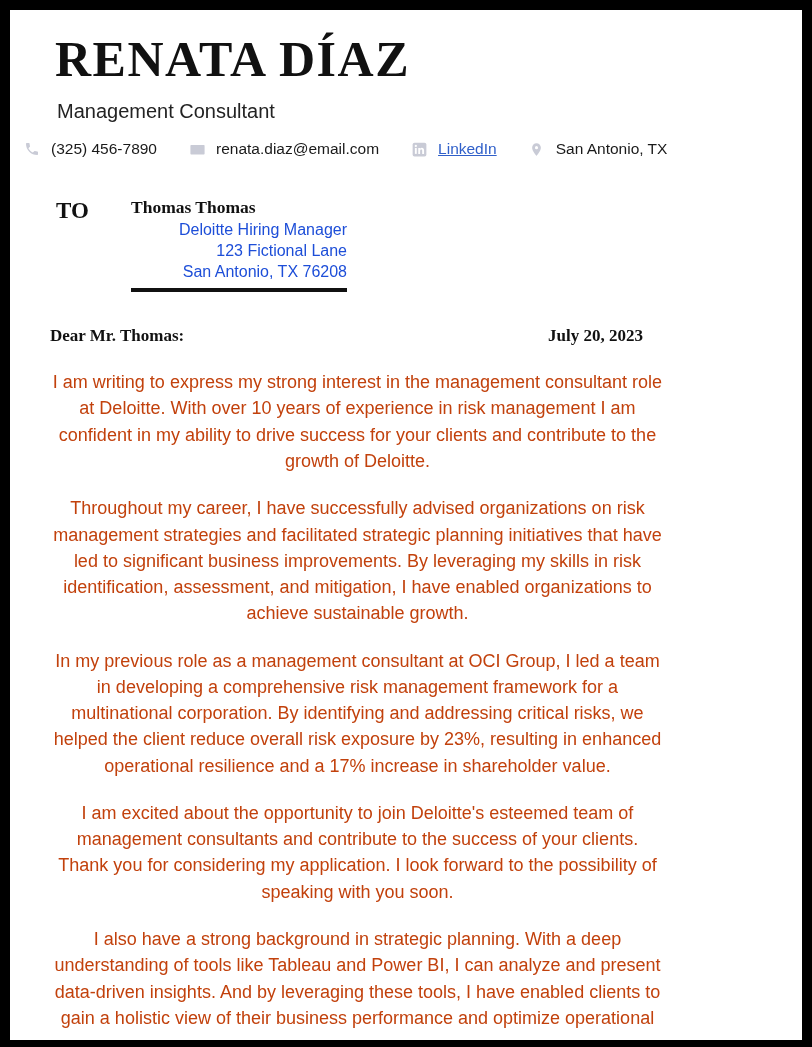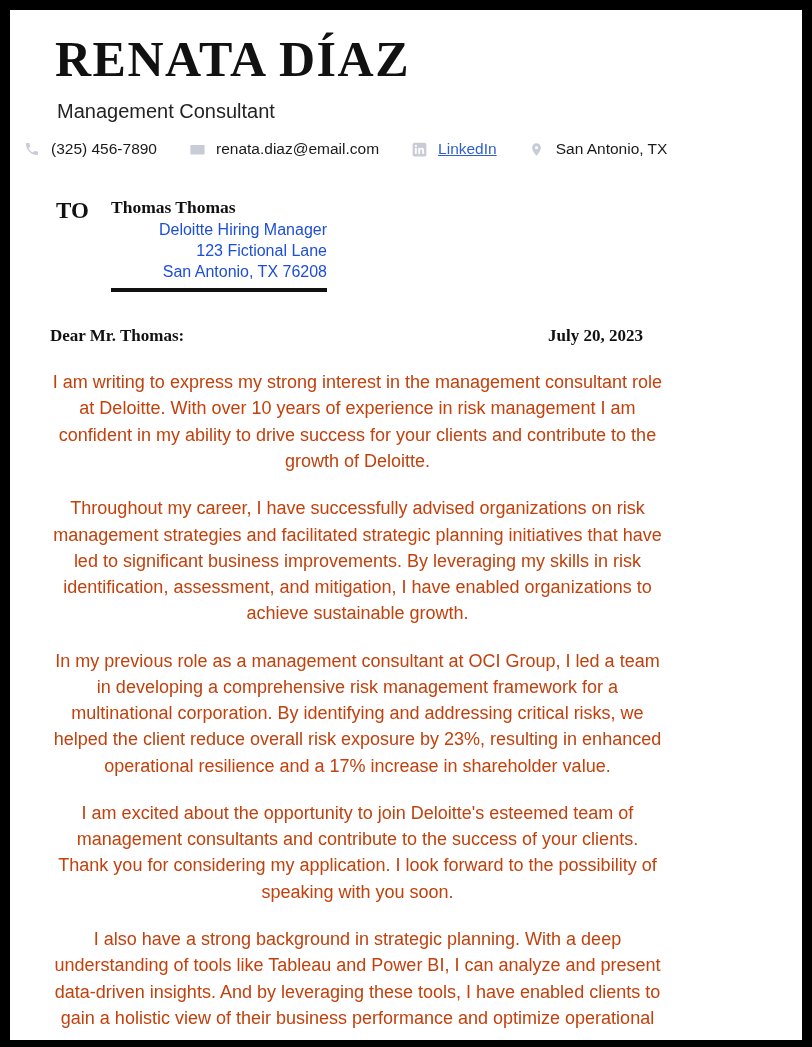--- a/index.html
+++ b/index.html
@@ -89,20 +89,21 @@
   .contact-link {
     color: #2f5fc9;
     text-decoration: underline;
   }
 
   
   .to-block {
     display: flex;
     align-items: flex-start;
     margin: 38px 0 0 46px;
+    gap: 20px;
   }
 
   .to-label {
     font-family: "Liberation Serif", serif;
     font-weight: bold;
     font-size: 23px;
     line-height: 1;
     color: #111111;
     padding-top: 2px;
     width: 55px;

